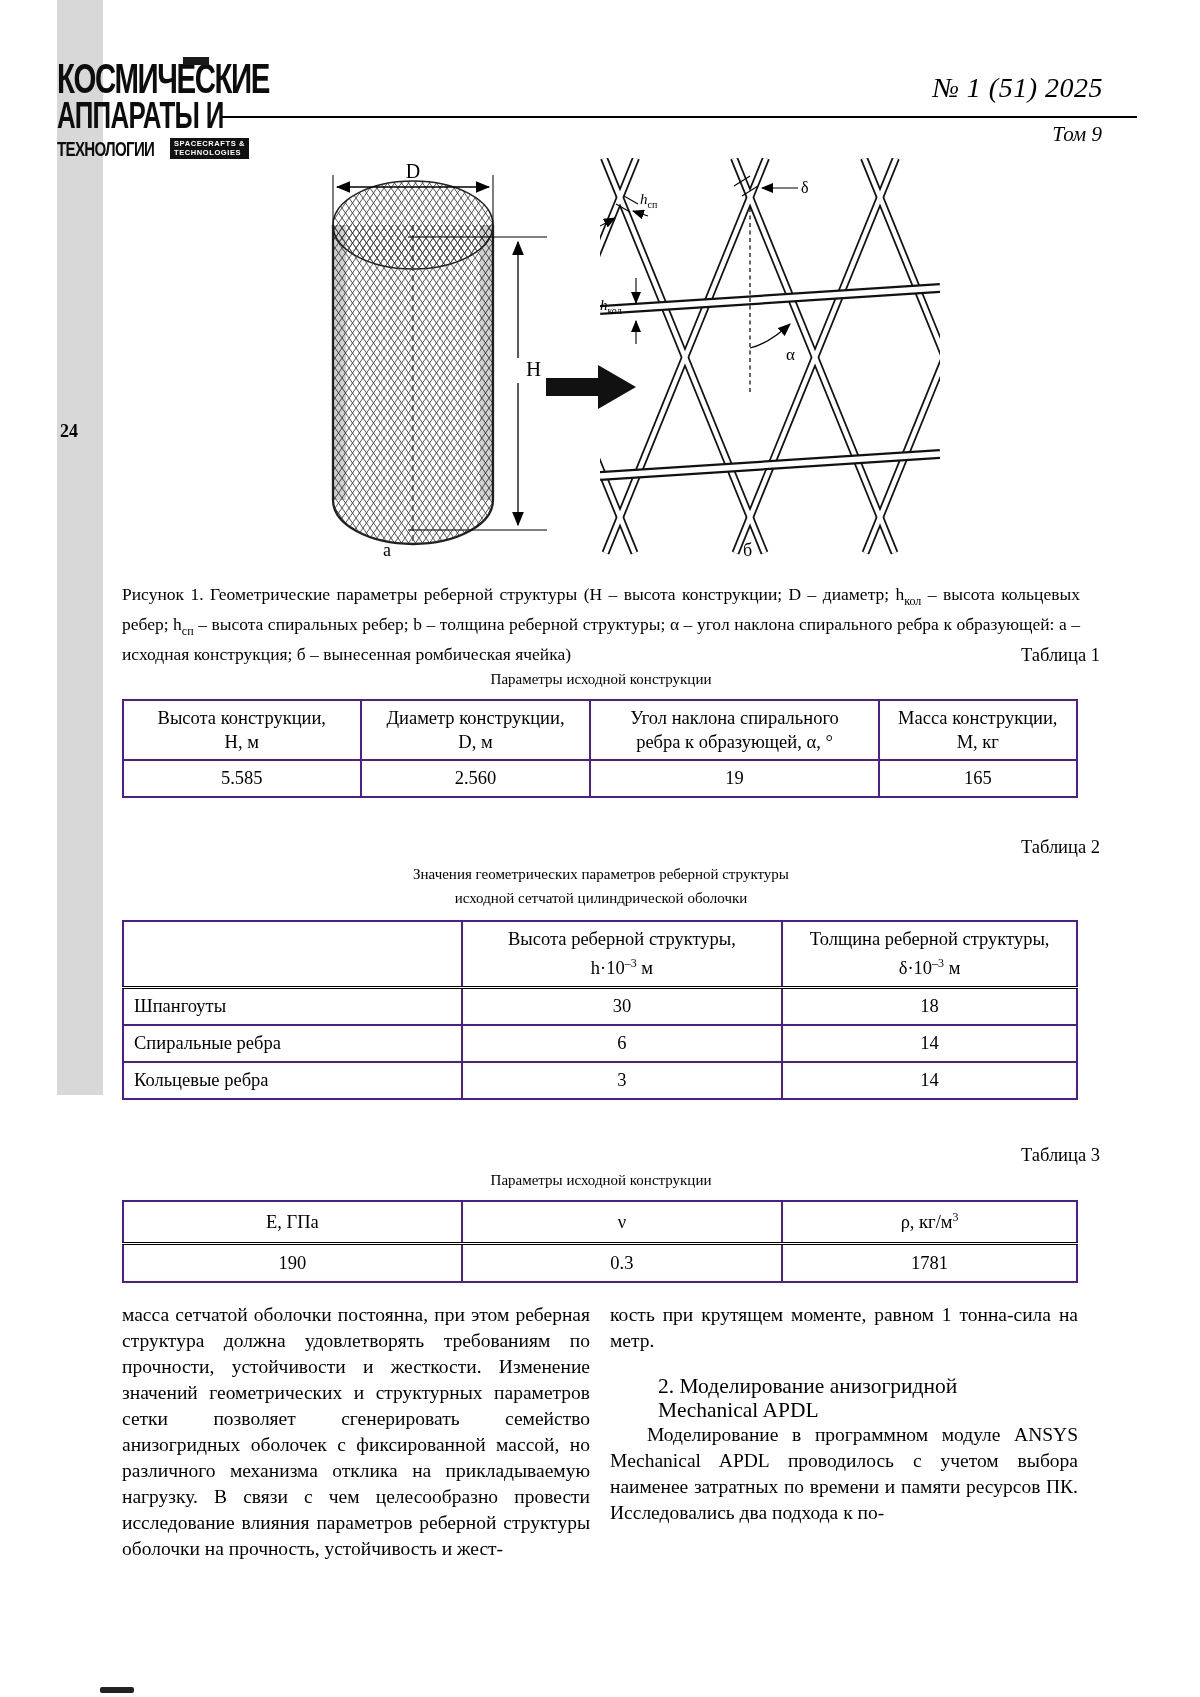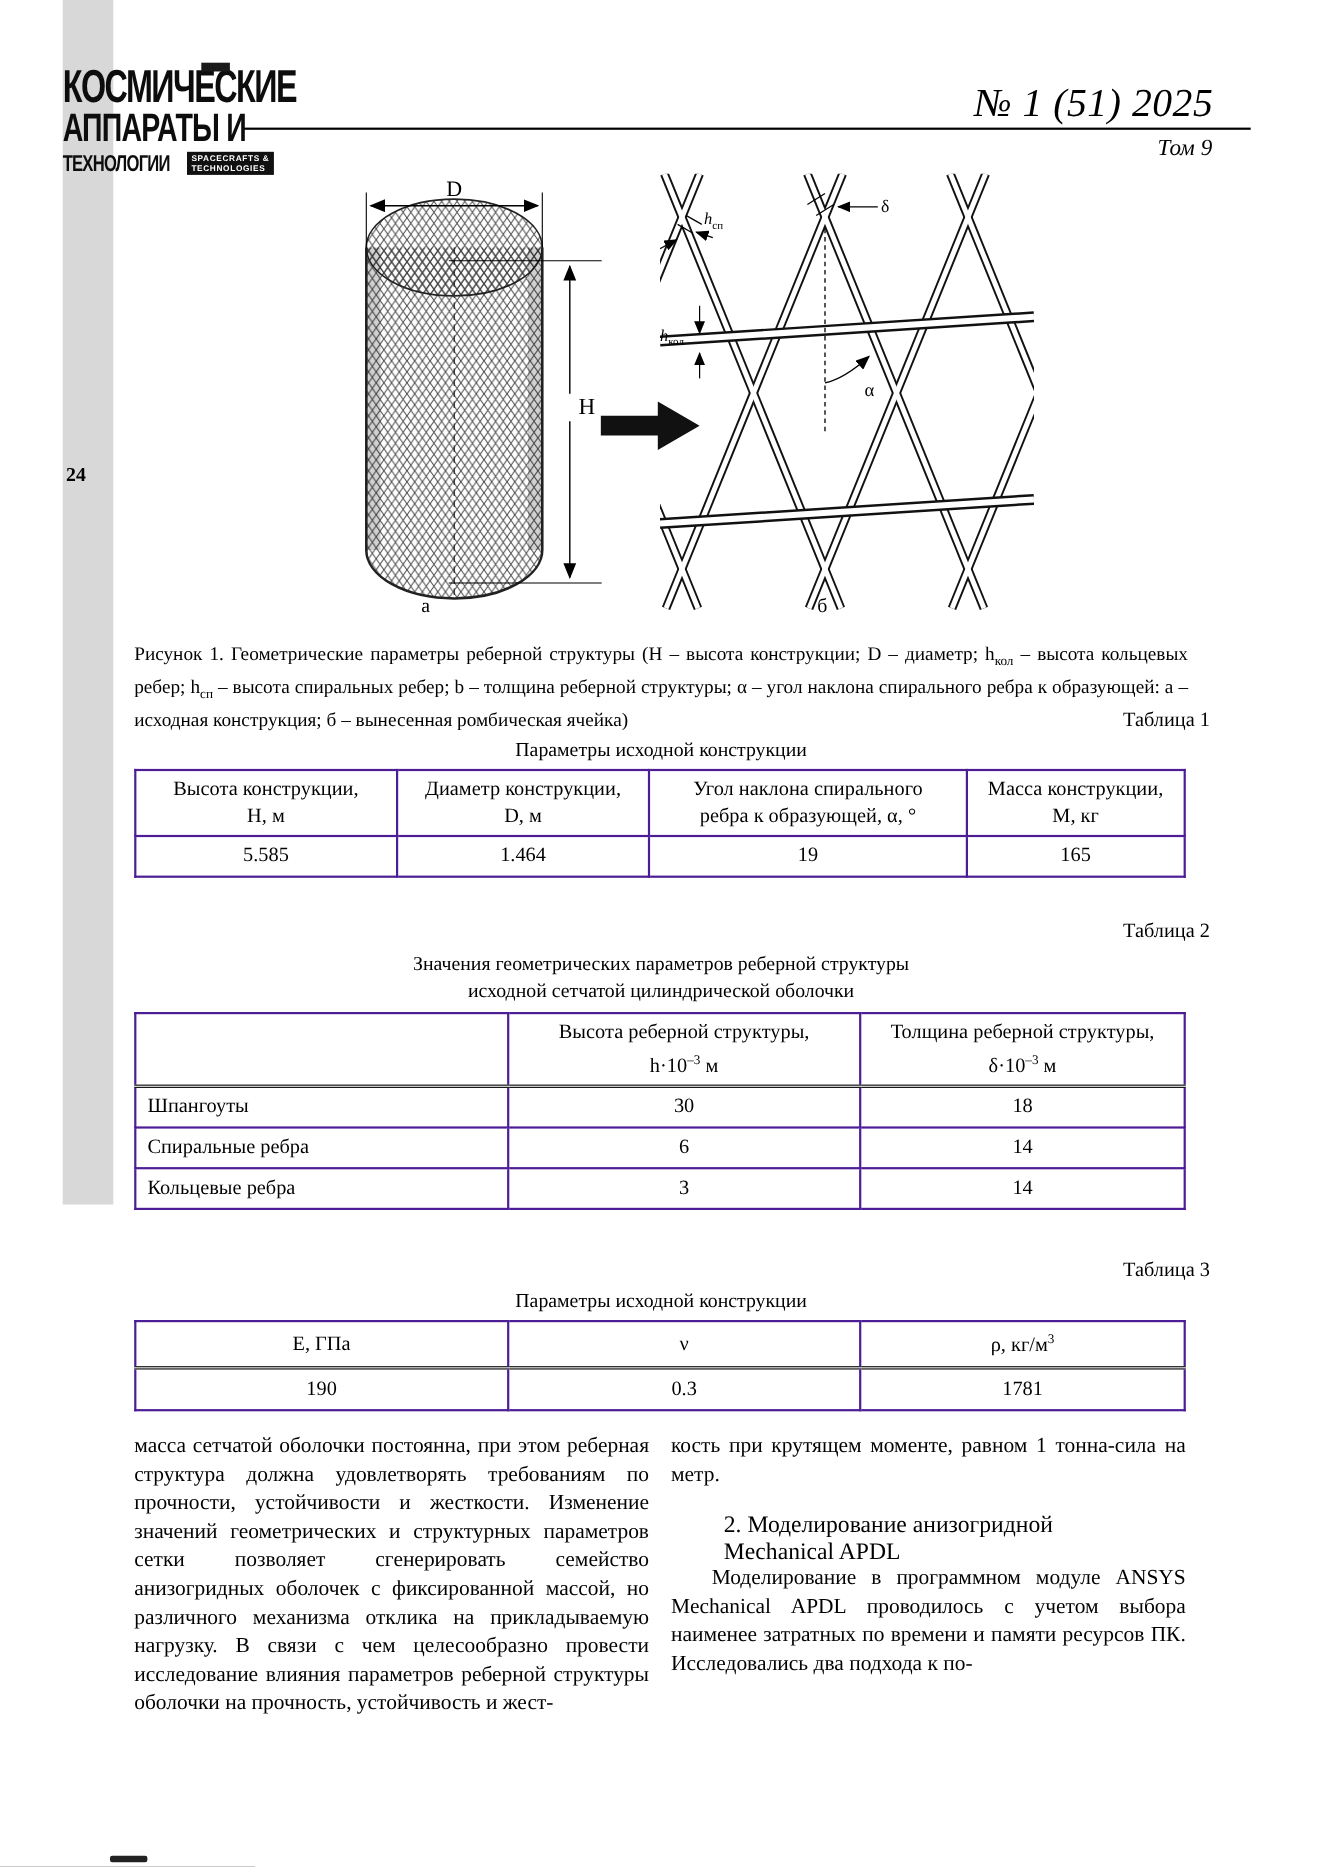--- a/index.html
+++ b/index.html
@@ -12,40 +12,40 @@
   .logo{position:absolute;left:57px;top:58px;font-family:"Liberation Sans",sans-serif;
         font-weight:700;color:#0d0d0d;line-height:1;}
   .logo-l1{font-size:42px;transform:scaleX(.70) scaleY(1.0);transform-origin:left top;letter-spacing:-2px;}
   .logo-l2{font-size:36px;transform:scaleX(.72);transform-origin:left top;letter-spacing:-1px;margin-top:-2px;}
   .logo-row{display:flex;align-items:flex-start;margin-top:4px;}
   .logo-l3{font-size:21px;transform:scaleX(.72);transform-origin:left top;letter-spacing:-1px;}
   .logo-badge{background:#111;color:#fff;font-size:7.5px;line-height:1.15;padding:2px 4px;
         letter-spacing:.6px;margin-left:-22px;font-weight:700;}
   .logo-minibadge{position:absolute;left:183px;top:57px;width:26px;height:8px;background:#1a1a1a;}
 
-  .issue{position:absolute;right:97px;top:72px;font-style:italic;font-size:36px;letter-spacing:.5px;}
+  .issue{position:absolute;right:97px;top:72px;font-style:italic;font-size:28px;letter-spacing:.5px;}
   .hrule{position:absolute;left:222px;top:116px;width:915px;height:2px;background:#000;}
   .volume{position:absolute;right:98px;top:122px;font-style:italic;font-size:21px;}
 
   
   .figa,.figb,.figarrow{position:absolute;}
   .figa{left:300px;top:158px;}
   .figb{left:600px;top:158px;}
   .figarrow{left:546px;top:364px;}
   .subl{position:absolute;font-size:18px;}
   .subl-a{left:383px;top:540px;}
   .subl-b{left:743px;top:540px;}
   .figcap{position:absolute;left:122px;top:565px;width:958px;font-size:17.5px;
           line-height:23.5px;text-align:justify;}
   .figcap sub{font-size:12px;}
   svg text{font-family:"Liberation Serif",serif;fill:#000;}
 
   
   .tlabel{position:absolute;right:100px;font-size:18.5px;}
-  .tcap{position:absolute;left:122px;width:958px;text-align:center;font-size:18px;}
+  .tcap{position:absolute;left:122px;width:958px;text-align:center;font-size:15px;}
   table{position:absolute;left:122px;width:956px;border-collapse:collapse;
         font-size:18.5px;table-layout:fixed;}
   th,td{border:2px solid #4c1d95;text-align:center;font-weight:normal;padding:2px 6px;}
   table{border:2px solid #000;}
   .t1 th{height:54px;line-height:24px;white-space:pre-line;}
   .t1 td{height:31px;}
   .t2 th{height:60px;line-height:24px;}
   .t2 td{height:31px;}
   .t2 td.rowname{text-align:left;padding-left:10px;}
   .t2 thead th{border-bottom:3px double #000;}
@@ -202,21 +202,21 @@
 D, м</th>
         <th>Угол наклона спирального
 ребра к образующей, α, °</th>
         <th>Масса конструкции,
 М, кг</th>
       </tr>
     </thead>
     <tbody>
       <tr>
         <td>5.585</td>
-        <td>1.464</td>
+        <td>2.560</td>
         <td>19</td>
         <td>165</td>
       </tr>
     </tbody>
   </table>
 
   <div class="tlabel" style="top:837px;">Таблица 2</div>
   <div class="tcap" style="top:866px;">Значения геометрических параметров реберной структуры</div>
   <div class="tcap" style="top:890px;">исходной сетчатой цилиндрической оболочки</div>
   <table class="t2" style="top:920px;">

